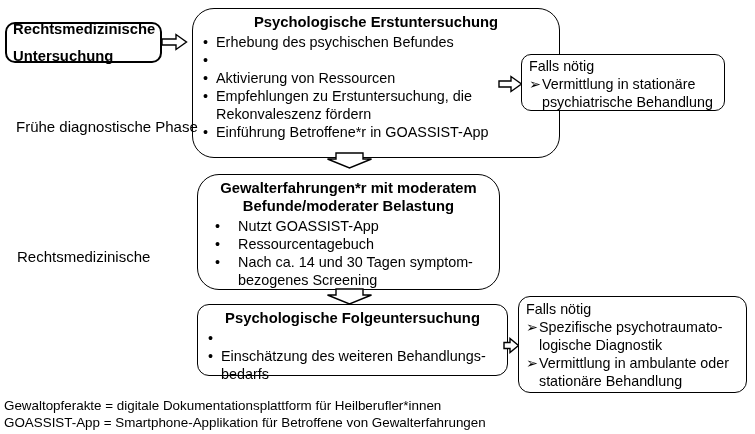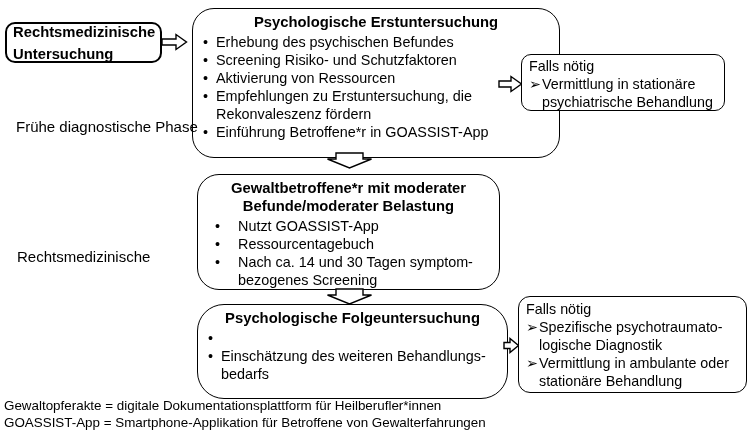--- a/index.html
+++ b/index.html
@@ -15,27 +15,27 @@
   .node {
     position: absolute;
     box-sizing: border-box;
     background: #ffffff;
     border: 1.5px solid #000000;
   }
   
   #start-box {
     left: 5px; top: 22px; width: 157px; height: 41px;
     border-width: 2.4px; border-radius: 10px;
-    font-weight: bold; font-size: 14.8px; line-height: 22px;
+    font-weight: bold; font-size: 14.8px; line-height: 27px;
     display: flex; align-items: center; padding: 4px 6px;
   }
   
   #box-initial  { left: 192px; top: 8px;   width: 368px; height: 150px; border-radius: 22px; }
   #box-moderate { left: 197px; top: 174px; width: 303px; height: 116px; border-radius: 22px; }
-  #box-followup { left: 197px; top: 304px; width: 311px; height: 95px;  border-radius: 27px; }
+  #box-followup { left: 197px; top: 304px; width: 311px; height: 72px;  border-radius: 12px; }
   .box-title {
     text-align: center; font-weight: bold;
     font-size: 14.8px; line-height: 18px; padding-top: 4px;
   }
   .bullets { padding: 2px 3px 0 10px; }
   .li { display: flex; font-size: 14.4px; line-height: 18px; }
   .li .mk { flex: 0 0 13px; }
   #box-moderate .bullets { padding-left: 17px; }
   #box-moderate .li .mk { flex-basis: 23px; }
   #box-followup .bullets { padding-right: 18px; }
@@ -87,21 +87,20 @@
     <div class="box-title">
       <div>Psychologische Erstuntersuchung</div>
     </div>
     <div class="bullets">
       <div class="li">
         <span class="mk">•</span>
         <span>Erhebung des psychischen Befundes</span>
       </div>
       <div class="li">
         <span class="mk">•</span>
-        <span>Screening Risiko- und Schutzfaktoren</span>
       </div>
       <div class="li">
         <span class="mk">•</span>
         <span>Aktivierung von Ressourcen</span>
       </div>
       <div class="li">
         <span class="mk">•</span>
         <span>Empfehlungen zu Erstuntersuchung, die Rekonvaleszenz fördern</span>
       </div>
       <div class="li">
@@ -122,21 +121,21 @@
       <span>Vermittlung in stationäre psychiatrische Behandlung</span>
     </div>
   </div>
 
   <svg class="arrow" id="arrow-down-1" width="47" height="17" viewBox="0 0 47 17">
     <polygon points="10,1 37,1 37,7 45.5,7 23.5,16 1.5,7 10,7"></polygon>
   </svg>
 
   <div class="node" id="box-moderate">
     <div class="box-title">
-      <div>Gewaltbetroffene*r mit moderater</div>
+      <div>Gewalterfahrungen*r mit moderatem</div>
       <div>Befunde/moderater Belastung</div>
     </div>
     <div class="bullets">
       <div class="li">
         <span class="mk">•</span>
         <span>Nutzt GOASSIST-App</span>
       </div>
       <div class="li">
         <span class="mk">•</span>
         <span>Ressourcentagebuch</span>

